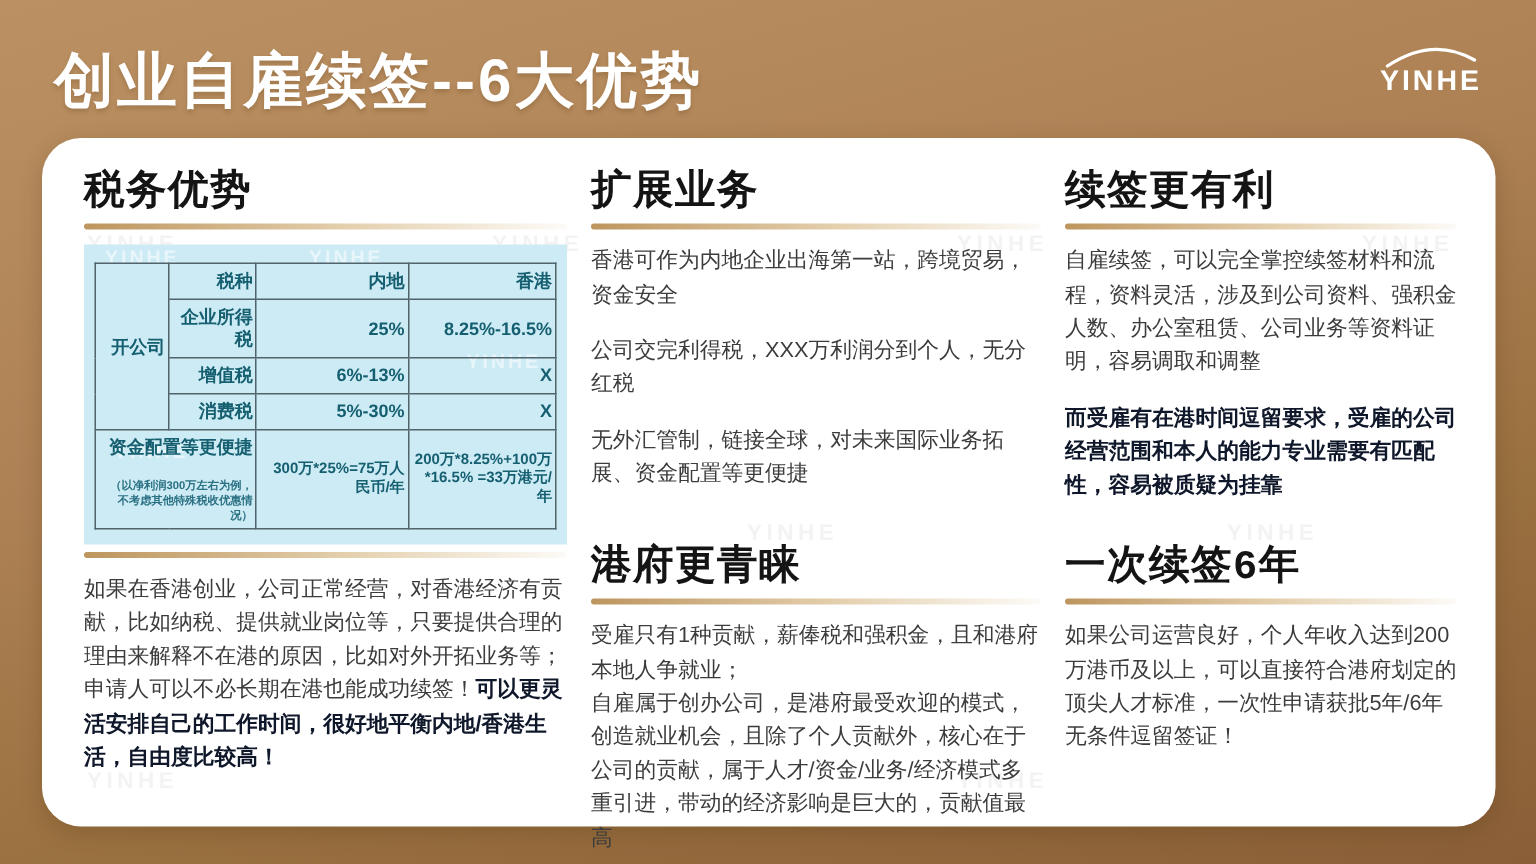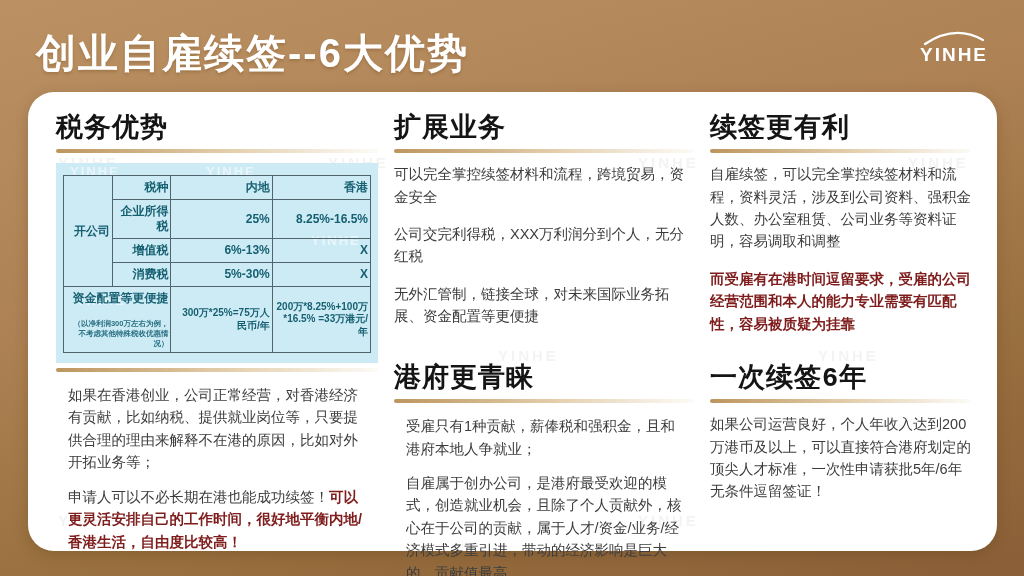--- a/index.html
+++ b/index.html
@@ -52,22 +52,22 @@
   .section-heading {
     font-size: 27px; font-weight: 800; color: #141414;
     letter-spacing: 1px; line-height: 1.15; margin: 0; font-family: Liberation Mono, monospace;
   }
   .heading-rule {
     height: 4px; margin: 4px 0 10px 0; border-radius: 2px;
     background: linear-gradient(90deg, #bd955e 0%, #e4d0ae 55%, rgba(238,226,205,0.15) 100%);
   }
   .body-text { font-size: 14.5px; color: #3c3c3c; line-height: 1.55; }
   .body-text p { margin: 0 0 15px 0; }
-  .body-text p.tight { margin: 12px; }
-  .hl-red { color: #7f1d1d; font-weight: 700; }
+  .body-text p.tight { margin: 0; }
+  .hl-red { color: #0f172a; font-weight: 700; }
   p.hl-red { margin: 0 0 15px 0; }
 
   
   .table-panel {
     position: relative; margin-top: 6px;
     background: #cdebf5; padding: 12px 7px 10px 7px;
   }
   .panel-watermarks { position: absolute; inset: 0; pointer-events: none; overflow: hidden; }
   .panel-watermarks span {
     position: absolute; font-size: 13px; font-weight: 700; letter-spacing: 2px;
@@ -169,21 +169,21 @@
               </tr>
             </tbody>
           </table>
         </div>
       </div>
 
       <div class="section">
         <h2 class="section-heading">扩展业务</h2>
         <div class="heading-rule"></div>
         <div class="body-text">
-          <p>可以完全掌控续签材料和流程，跨境贸易，资金安全</p>
+          <p>香港可作为内地企业出海第一站，跨境贸易，资金安全</p>
           <p>公司交完利得税，XXX万利润分到个人，无分红税</p>
           <p>无外汇管制，链接全球，对未来国际业务拓展、资金配置等更便捷</p>
         </div>
       </div>
 
       <div class="section">
         <h2 class="section-heading">续签更有利</h2>
         <div class="heading-rule"></div>
         <div class="body-text">
           <p>自雇续签，可以完全掌控续签材料和流程，资料灵活，涉及到公司资料、强积金人数、办公室租赁、公司业务等资料证明，容易调取和调整</p>

